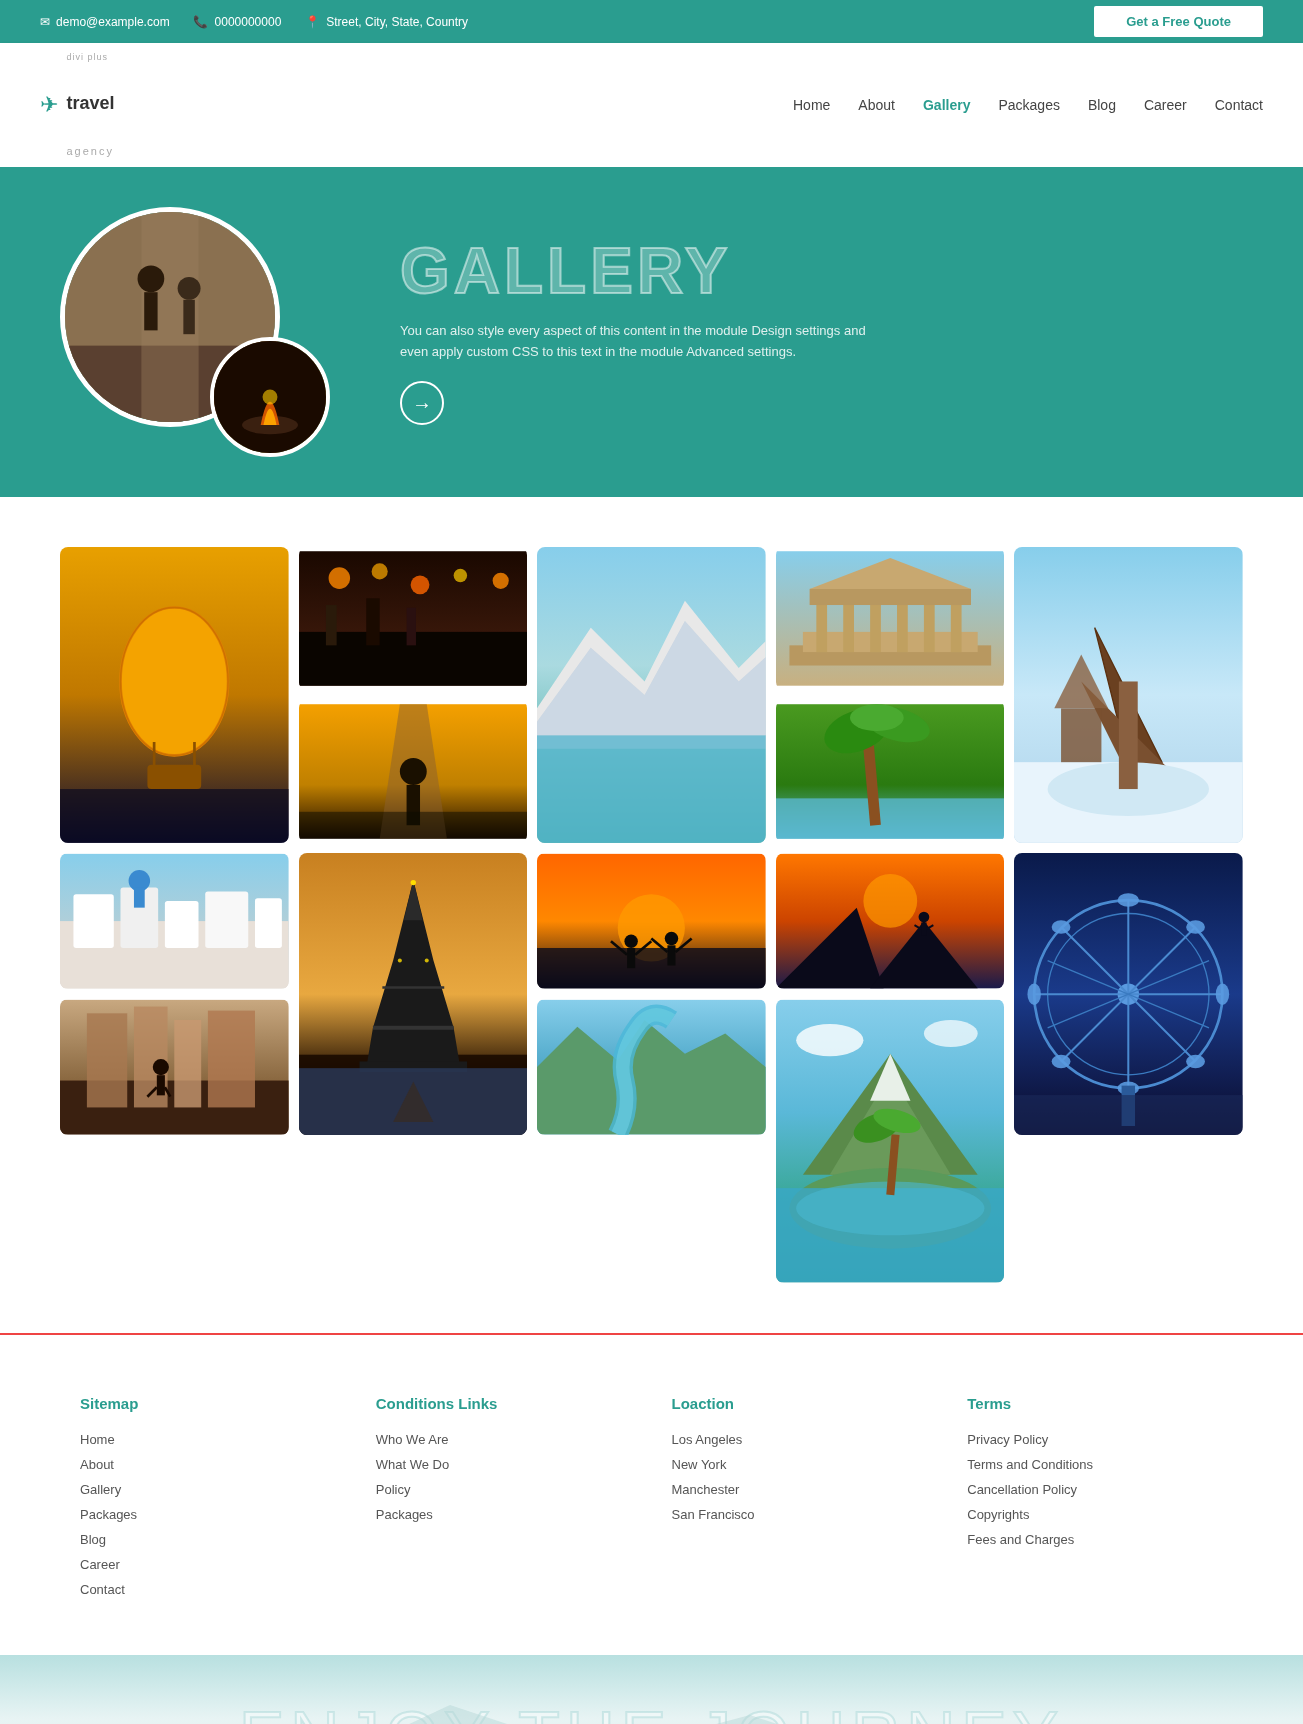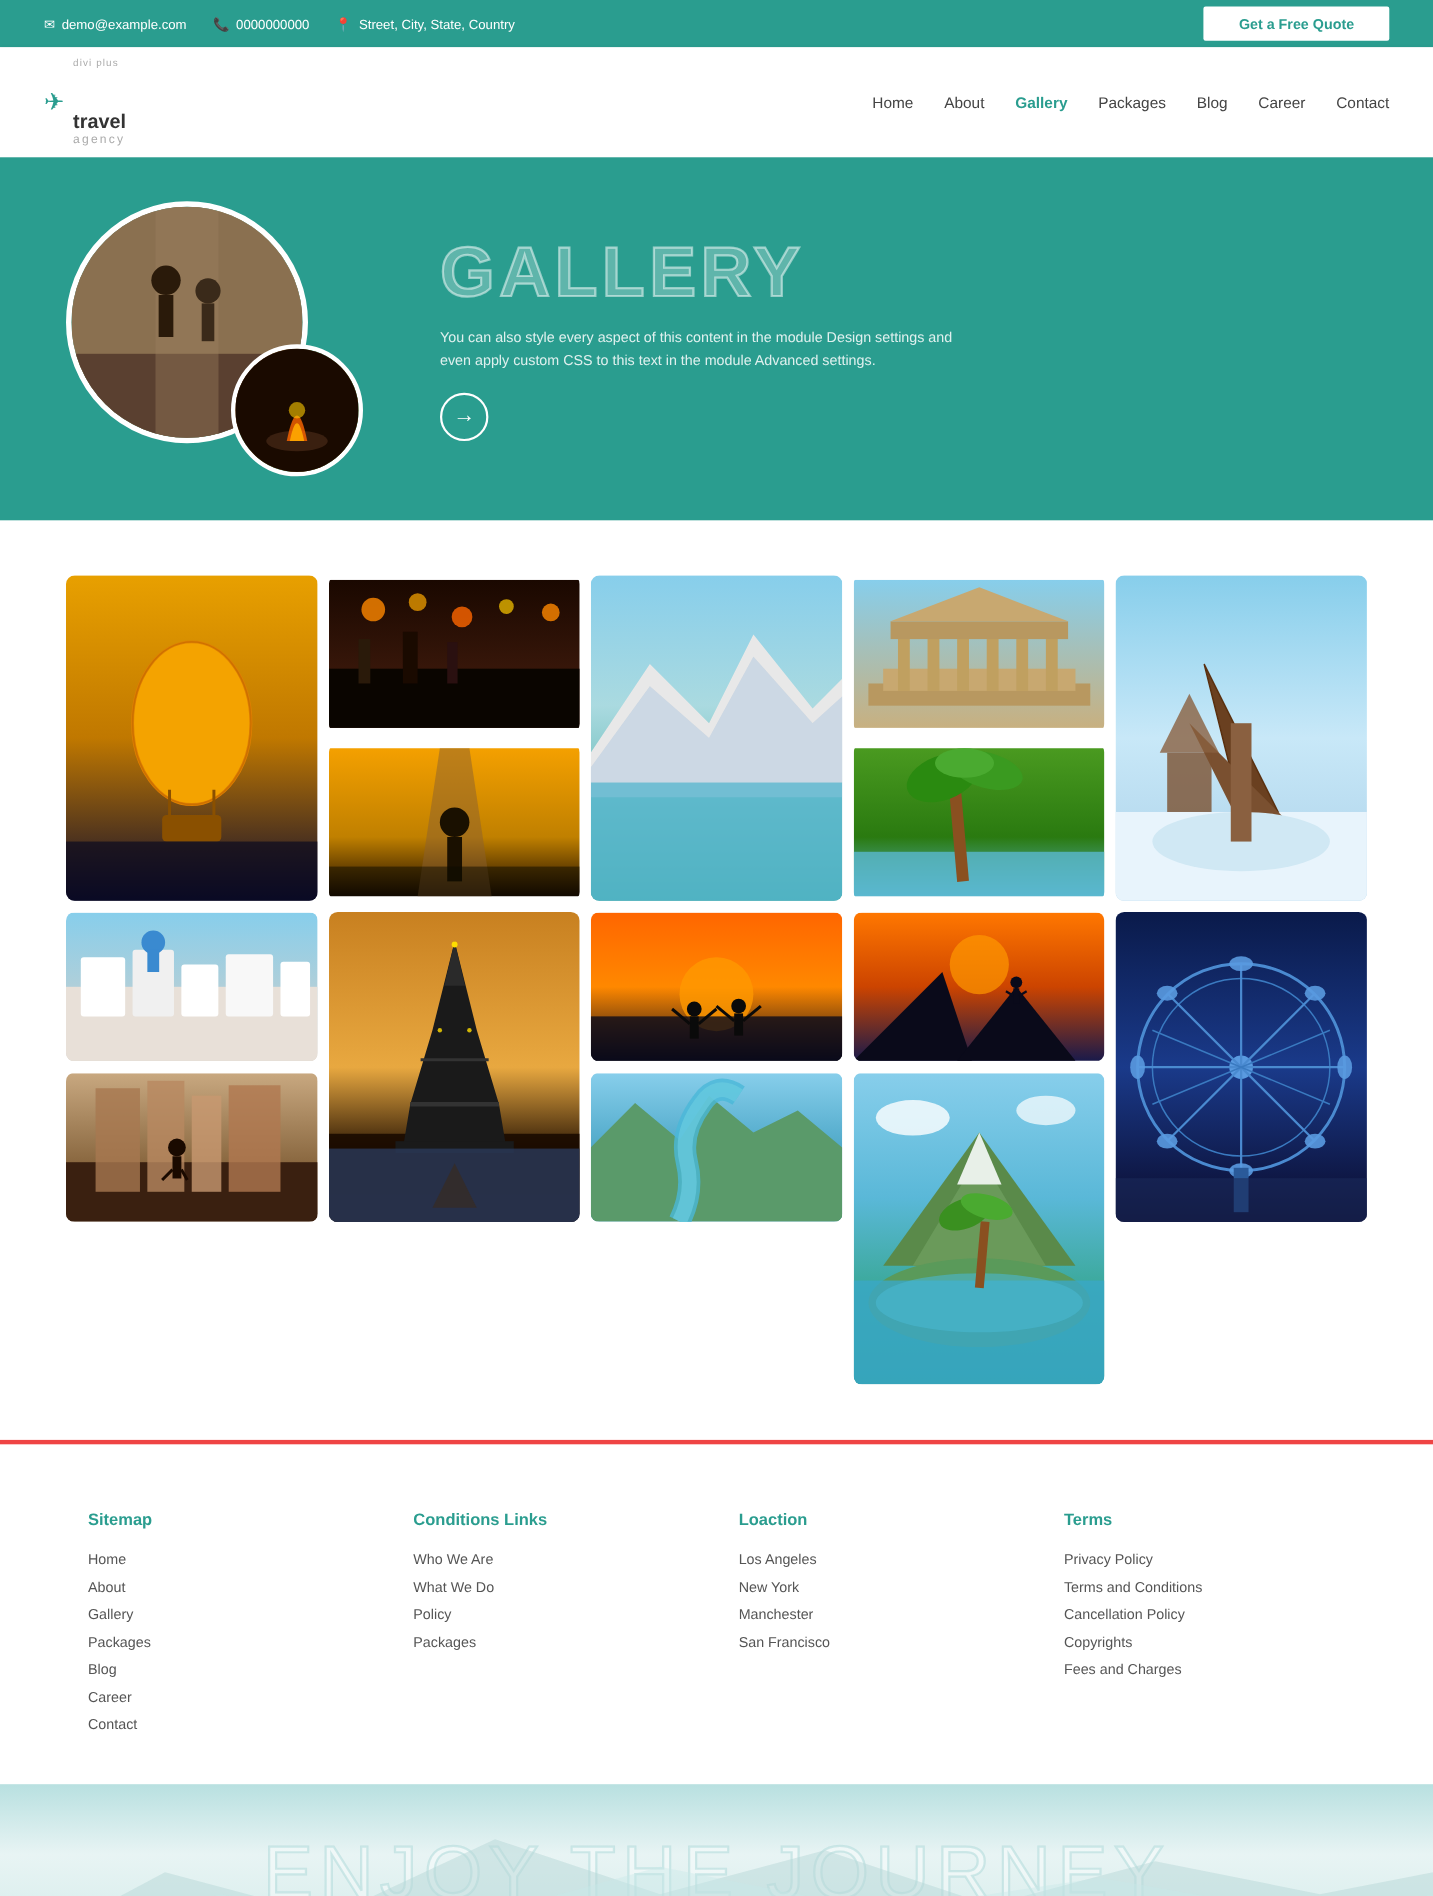--- a/index.html
+++ b/index.html
@@ -32,23 +32,23 @@
     
     .navbar {
       background: #fff;
       display: flex;
       align-items: center;
       justify-content: space-between;
       padding: 10px 40px;
       box-shadow: 0 1px 4px rgba(0,0,0,0.08);
     }
     .logo { display: flex; align-items: center; gap: 8px; }
-    .logo-text { display: flex; flex-direction: column; line-height: 1.1; }
+    .logo-text { display: flex; flex-direction: column; line-height: 1.1; gap: 31px; }
     .logo-divi { font-size: 9px; color: #aaa; letter-spacing: 1px; }
-    .logo-travel { font-size: 18px; font-weight: 700; color: #333; margin-top: 38px; }
+    .logo-travel { font-size: 18px; font-weight: 700; color: #333; }
     .logo-agency { font-size: 11px; color: #aaa; letter-spacing: 2px; }
     .logo-icon { color: #2a9d8f; font-size: 22px; }
     .nav-links { display: flex; gap: 28px; align-items: center; }
     .nav-link { text-decoration: none; color: #444; font-size: 14px; font-weight: 500; }
     .nav-link.active { color: #2a9d8f; font-weight: 700; }
 
     
     .hero {
       background: #2a9d8f;
       min-height: 290px;
@@ -161,22 +161,22 @@
     .gi-11 { grid-column: 4; grid-row: 3 / 4; }
     .gi-12 { grid-column: 5; grid-row: 3 / 5; }
     
     .gi-13 { grid-column: 1; grid-row: 4; }
     .gi-14 { grid-column: 3; grid-row: 4; }
     .gi-15 { grid-column: 4; grid-row: 4 / 6; }
 
     
     .footer-main {
       background: #fff;
-      padding: 60px 80px 37px;
-      border-top: 4px solid #ef4444;
+      padding: 60px 80px 48px;
+      border-top: 2px solid #ef4444;
     }
     .footer-grid {
       display: grid;
       grid-template-columns: 1fr 1fr 1fr 1fr;
       gap: 40px;
     }
     .footer-col-title {
       color: #2a9d8f;
       font-weight: 700;
       font-size: 15px;

